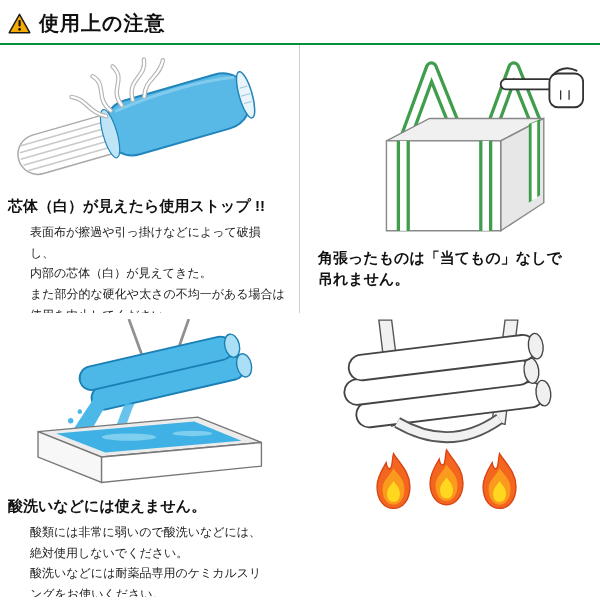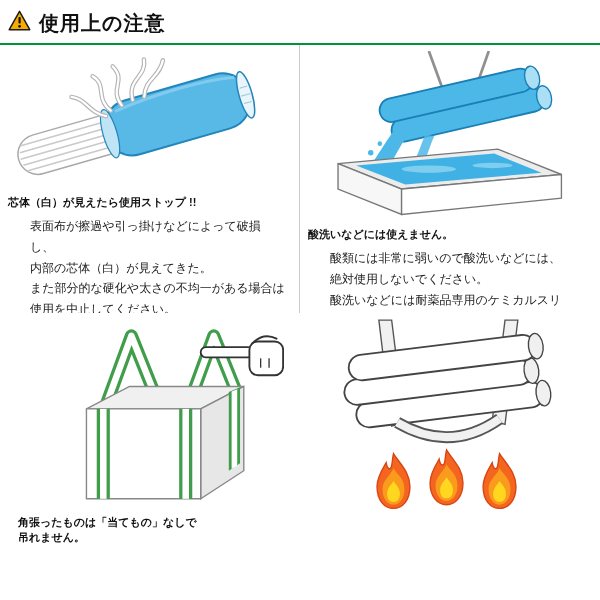--- a/index.html
+++ b/index.html
@@ -1,37 +1,37 @@
 <!DOCTYPE html>
 <html><head>
 <meta charset="utf-8">
 <style>
   * { margin:0; padding:0; box-sizing:border-box; }
   html,body { background:#fff; }
   body { font-family:"Liberation Sans","DejaVu Sans",sans-serif; color:#111; }
   .page { position:relative; width:600px; height:600px; background:#fff; overflow:hidden; }
 
-  .header { display:flex; gap:8px; padding:10px 10px 6px 8px; }
+  .header { display:flex; align-items:center; gap:8px; padding:10px 10px 6px 8px; }
   .title { font-size:20px; font-weight:bold; letter-spacing:1px; color:#111; }
   .rule { height:2px; background:#00913a; width:100%; }
 
   .grid { display:grid; grid-template-columns:300px 300px; grid-template-rows:268px 284px; }
   .cell { padding:6px 14px 0 12px; overflow:hidden; }
   .cell.tl { border-right:1px solid #ccc; padding-left:8px; }
   .cell.tr { padding-left:18px; }
   .cell.bl { padding-left:8px; }
   .cell.br { padding-left:18px; }
 
   .illus { display:flex; justify-content:center; align-items:flex-start; }
   .tl .illus { height:140px; }
   .tr .illus { height:192px; }
   .bl .illus { height:172px; }
   .br .illus { height:196px; }
 
-  h2.heading { font-size:11px; font-weight:bold; color:#111; line-height:1.4; white-space:pre-line; margin:4px 0 6px; }
+  h2.heading { font-size:15px; font-weight:bold; color:#111; line-height:1.4; white-space:pre-line; margin:4px 0 6px; }
   p.body { font-size:12px; color:#222; line-height:1.72; white-space:pre-line;margin-left:22px; }
 </style>
 </head>
 <body>
 
 <div class="page">
 
   <div class="header">
     <svg width="23" height="22" viewBox="0 0 24 24">
       <path d="M12 1.5 L23.2 21.5 H0.8 Z" fill="#f6ab00" stroke="#1a1a1a" stroke-width="1.6" stroke-linejoin="round"></path>
@@ -84,20 +84,55 @@
           </g>
         </svg>
       </div>
       <h2 class="heading">芯体（白）が見えたら使用ストップ !!</h2>
       <p class="body">表面布が擦過や引っ掛けなどによって破損し、
 内部の芯体（白）が見えてきた。
 また部分的な硬化や太さの不均一がある場合は
 使用を中止してください。</p>
     </section>
 
+    <section class="cell tr">
+      <div class="illus">
+        <svg width="264" height="192" viewBox="0 0 280 205">
+
+          <g fill="none" stroke-linejoin="round">
+            <polyline points="88,100 118,18 142,78" stroke="#3f9d4b" stroke-width="14"></polyline>
+            <polyline points="88,100 118,18 142,78" stroke="#ffffff" stroke-width="7"></polyline>
+            <polyline points="176,100 206,18 230,78" stroke="#3f9d4b" stroke-width="14"></polyline>
+            <polyline points="176,100 206,18 230,78" stroke="#ffffff" stroke-width="7"></polyline>
+          </g>
+
+          <polygon points="70,96 116,72 238,72 192,96" fill="#f0f0f0" stroke="#888" stroke-width="1.5"></polygon>
+          <polygon points="192,96 238,72 238,162 192,192" fill="#e7e7e7" stroke="#888" stroke-width="1.5"></polygon>
+          <polygon points="70,96 192,96 192,192 70,192" fill="#ffffff" stroke="#888" stroke-width="1.5"></polygon>
+
+          <rect x="81" y="96" width="14" height="96" fill="#3f9d4b"></rect>
+          <rect x="84.5" y="96" width="7" height="96" fill="#ffffff"></rect>
+          <rect x="169" y="96" width="14" height="96" fill="#3f9d4b"></rect>
+          <rect x="172.5" y="96" width="7" height="96" fill="#ffffff"></rect>
+          <polygon points="222,78 234,73 234,154 222,162" fill="#3f9d4b"></polygon>
+          <polygon points="225,77.5 231,75 231,157 225,160" fill="#ffffff"></polygon>
+
+          <g>
+            <rect x="192" y="30" width="56" height="11" rx="5.5" fill="#ffffff" stroke="#333" stroke-width="2"></rect>
+            <rect x="244" y="24" width="36" height="36" rx="9" fill="#ffffff" stroke="#333" stroke-width="2"></rect>
+            <path d="M247 26 Q259 14 273 21" fill="none" stroke="#333" stroke-width="2" stroke-linecap="round"></path>
+            <line x1="256" y1="42" x2="256" y2="52" stroke="#333" stroke-width="1.4"></line>
+            <line x1="265" y1="42" x2="265" y2="52" stroke="#333" stroke-width="1.4"></line>
+          </g>
+        </svg>
+      </div>
+      <h2 class="heading">角張ったものは「当てもの」なしで
+吊れません。</h2>
+    </section>
+
     <section class="cell bl">
       <div class="illus">
         <svg width="272" height="168" viewBox="0 0 280 185">
 
           <line x1="120" y1="0" x2="136" y2="44" stroke="#909090" stroke-width="3"></line>
           <line x1="186" y1="0" x2="172" y2="40" stroke="#909090" stroke-width="3"></line>
 
           <g transform="rotate(-13 150 58)">
             <rect x="74" y="60" width="172" height="26" rx="13" fill="#4cb8e8" stroke="#1a7fb4" stroke-width="2"></rect>
             <ellipse cx="246" cy="73" rx="8" ry="13" fill="#aadff5" stroke="#1a7fb4" stroke-width="1.5"></ellipse>
@@ -117,55 +152,20 @@
           <ellipse cx="190" cy="126" rx="22" ry="3" fill="#8fd6f2" opacity="0.8"></ellipse>
           <polygon points="20,124 90,152 90,180 20,152" fill="#f7f7f7" stroke="#777" stroke-width="1.5"></polygon>
           <polygon points="90,152 266,136 266,162 90,180" fill="#ffffff" stroke="#777" stroke-width="1.5"></polygon>
         </svg>
       </div>
       <h2 class="heading">酸洗いなどには使えません。</h2>
       <p class="body">酸類には非常に弱いので酸洗いなどには、
 絶対使用しないでください。
 酸洗いなどには耐薬品専用のケミカルスリ
 ングをお使いください。</p>
-    </section>
-
-    <section class="cell tr">
-      <div class="illus">
-        <svg width="264" height="192" viewBox="0 0 280 205">
-
-          <g fill="none" stroke-linejoin="round">
-            <polyline points="88,100 118,18 142,78" stroke="#3f9d4b" stroke-width="14"></polyline>
-            <polyline points="88,100 118,18 142,78" stroke="#ffffff" stroke-width="7"></polyline>
-            <polyline points="176,100 206,18 230,78" stroke="#3f9d4b" stroke-width="14"></polyline>
-            <polyline points="176,100 206,18 230,78" stroke="#ffffff" stroke-width="7"></polyline>
-          </g>
-
-          <polygon points="70,96 116,72 238,72 192,96" fill="#f0f0f0" stroke="#888" stroke-width="1.5"></polygon>
-          <polygon points="192,96 238,72 238,162 192,192" fill="#e7e7e7" stroke="#888" stroke-width="1.5"></polygon>
-          <polygon points="70,96 192,96 192,192 70,192" fill="#ffffff" stroke="#888" stroke-width="1.5"></polygon>
-
-          <rect x="81" y="96" width="14" height="96" fill="#3f9d4b"></rect>
-          <rect x="84.5" y="96" width="7" height="96" fill="#ffffff"></rect>
-          <rect x="169" y="96" width="14" height="96" fill="#3f9d4b"></rect>
-          <rect x="172.5" y="96" width="7" height="96" fill="#ffffff"></rect>
-          <polygon points="222,78 234,73 234,154 222,162" fill="#3f9d4b"></polygon>
-          <polygon points="225,77.5 231,75 231,157 225,160" fill="#ffffff"></polygon>
-
-          <g>
-            <rect x="192" y="30" width="56" height="11" rx="5.5" fill="#ffffff" stroke="#333" stroke-width="2"></rect>
-            <rect x="244" y="24" width="36" height="36" rx="9" fill="#ffffff" stroke="#333" stroke-width="2"></rect>
-            <path d="M247 26 Q259 14 273 21" fill="none" stroke="#333" stroke-width="2" stroke-linecap="round"></path>
-            <line x1="256" y1="42" x2="256" y2="52" stroke="#333" stroke-width="1.4"></line>
-            <line x1="265" y1="42" x2="265" y2="52" stroke="#333" stroke-width="1.4"></line>
-          </g>
-        </svg>
-      </div>
-      <h2 class="heading">角張ったものは「当てもの」なしで
-吊れません。</h2>
     </section>
 
     <section class="cell br">
       <div class="illus">
         <svg width="256" height="196" viewBox="0 0 280 212">
           <defs>
             <g id="flame">
               <path d="M24 2 C30 12 42 22 42 38 C42 53 34 62 24 62 C14 62 6 53 6 38 C6 28 12 19 16 12 C17 19 21 21 22 15 C23 10 23 6 24 2 Z" fill="#f4651f" stroke="#d94413" stroke-width="1.5"></path>
               <path d="M24 18 C28 25 36 29 36 41 C36 52 30 58 24 58 C18 58 12 52 12 41 C12 31 20 27 24 18 Z" fill="#fb9b1d"></path>
               <path d="M24 32 C27 37 31 39 31 46 C31 52 28 55 24 55 C20 55 17 52 17 46 C17 40 21 37 24 32 Z" fill="#ffd71f"></path>

